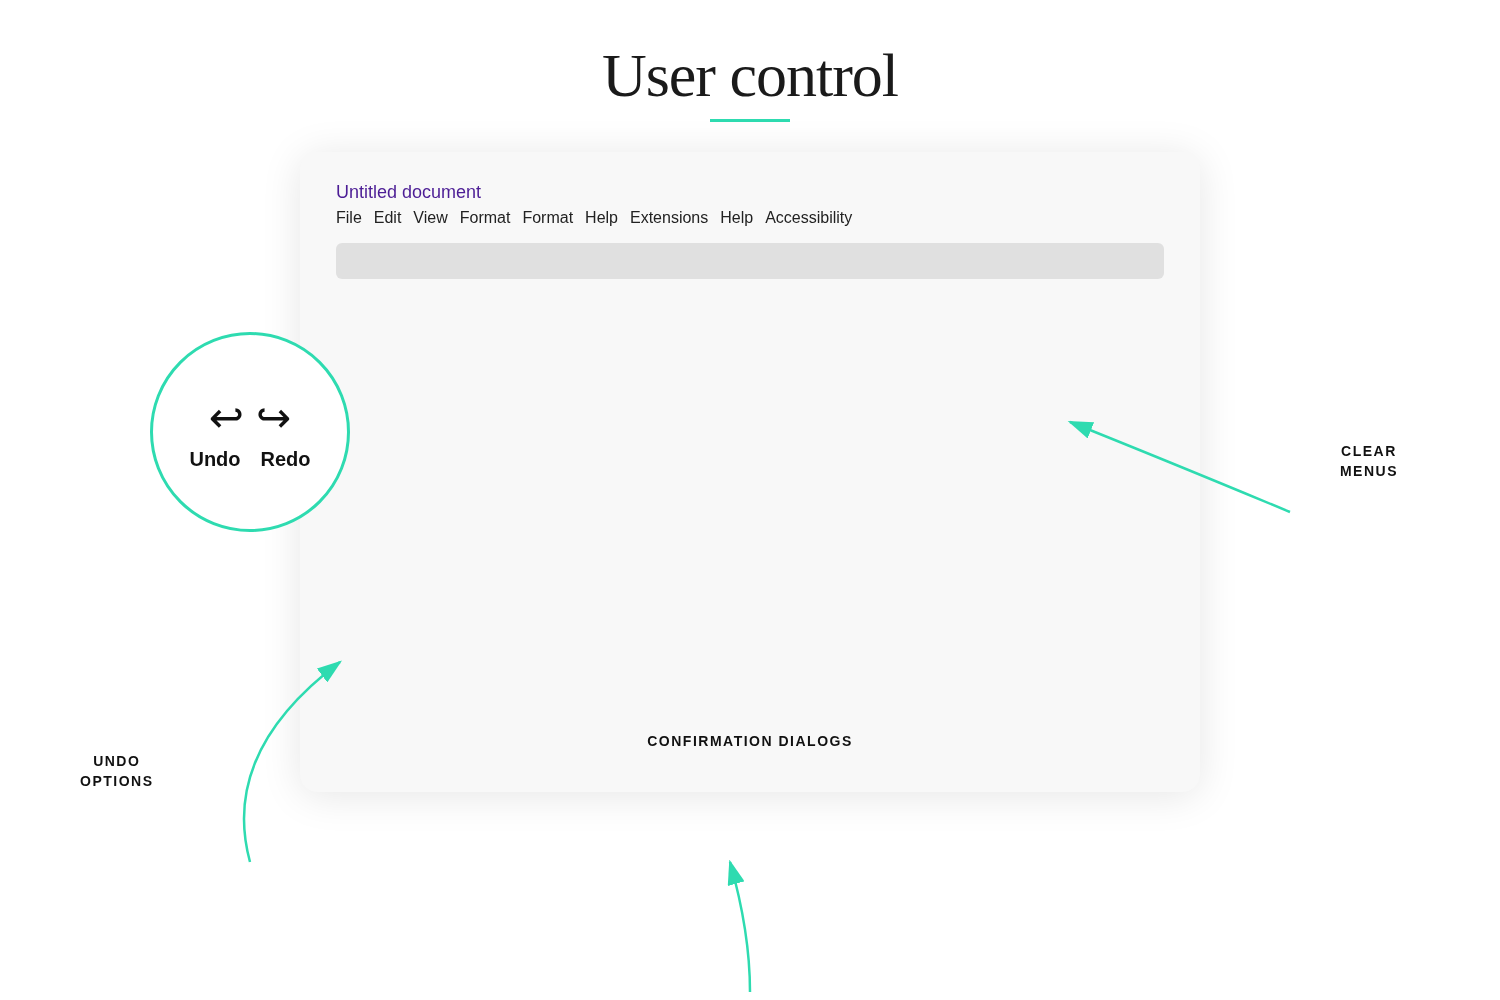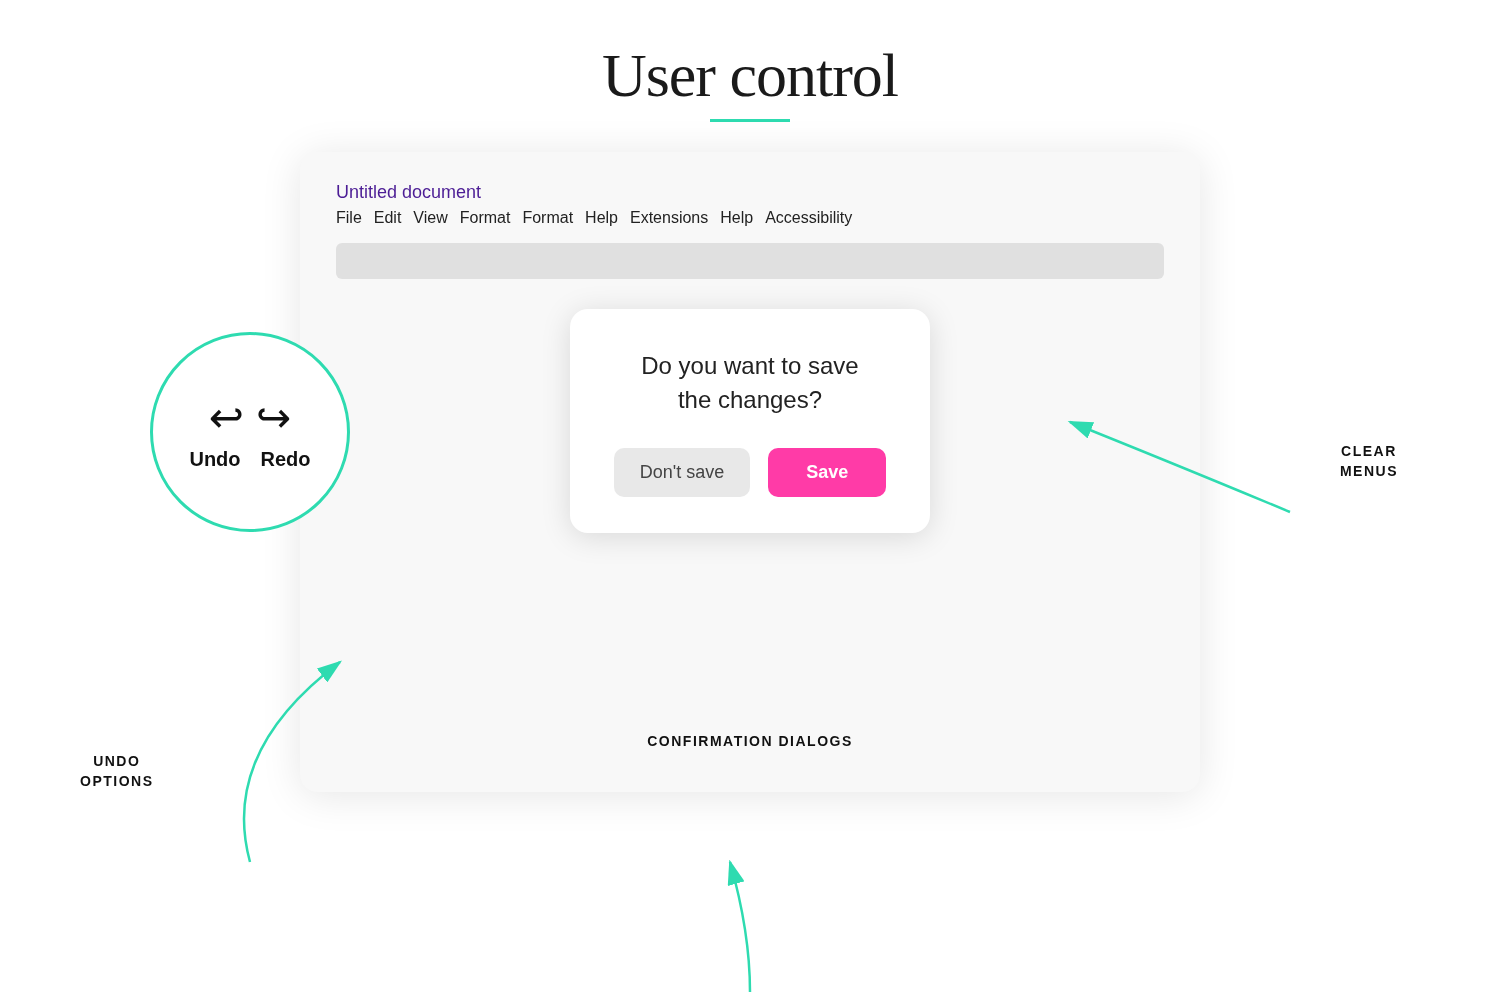--- a/index.html
+++ b/index.html
@@ -250,30 +250,20 @@
       <span class="menu-item">Format</span>
       <span class="menu-item">Format</span>
       <span class="menu-item">Help</span>
       <span class="menu-item">Extensions</span>
       <span class="menu-item">Help</span>
       <span class="menu-item">Accessibility</span>
     </div>
 
     <div class="toolbar-bar"></div>
 
-    <div class="dialog">
-      <div class="dialog-text">
-        <span>Do you want to save</span><br>
-        <span>the changes?</span>
-      </div>
-      <div class="dialog-buttons">
-        <button class="btn-dont-save">Don't save</button>
-        <button class="btn-save">Save</button>
-      </div>
-    </div>
 
   </div>
 
   <div class="annotation annotation-undo">UNDO<br>OPTIONS</div>
 
   <div class="annotation annotation-clear">CLEAR<br>MENUS</div>
 
   <div class="annotation annotation-confirmation">CONFIRMATION DIALOGS</div>
 
 </div>

